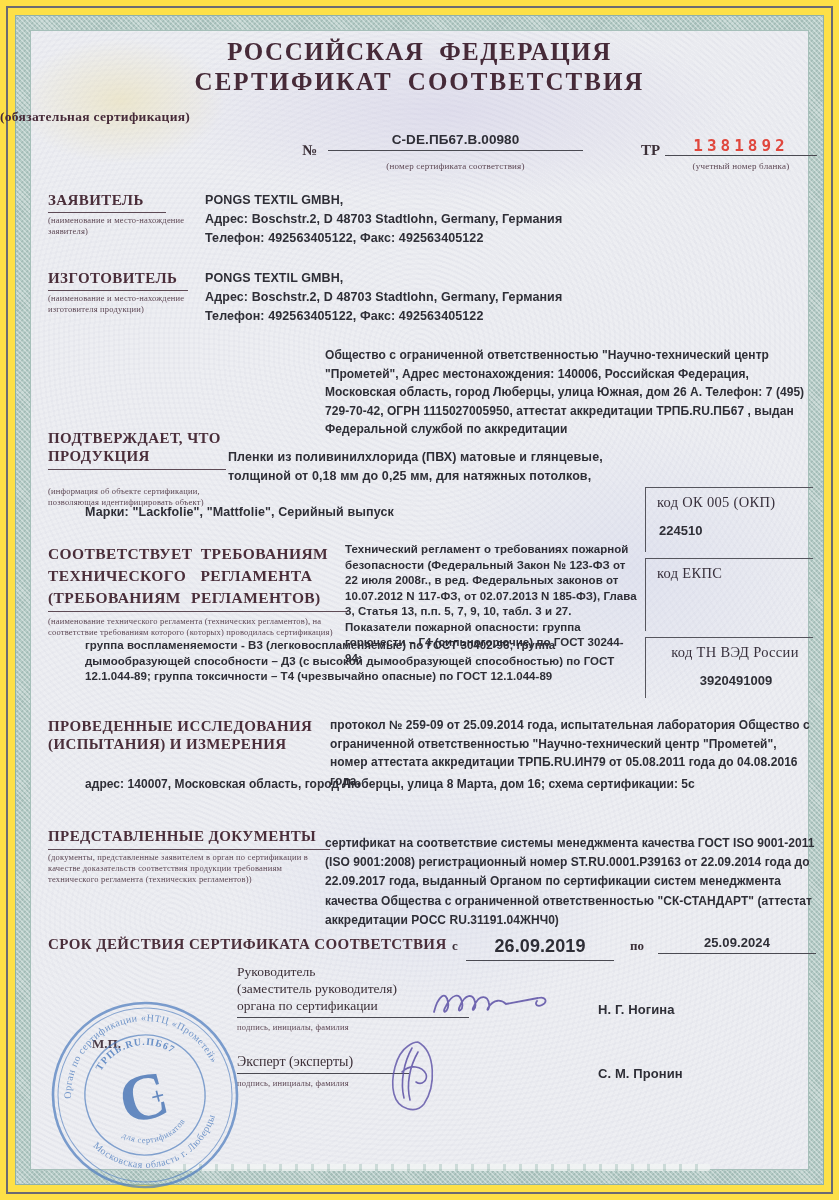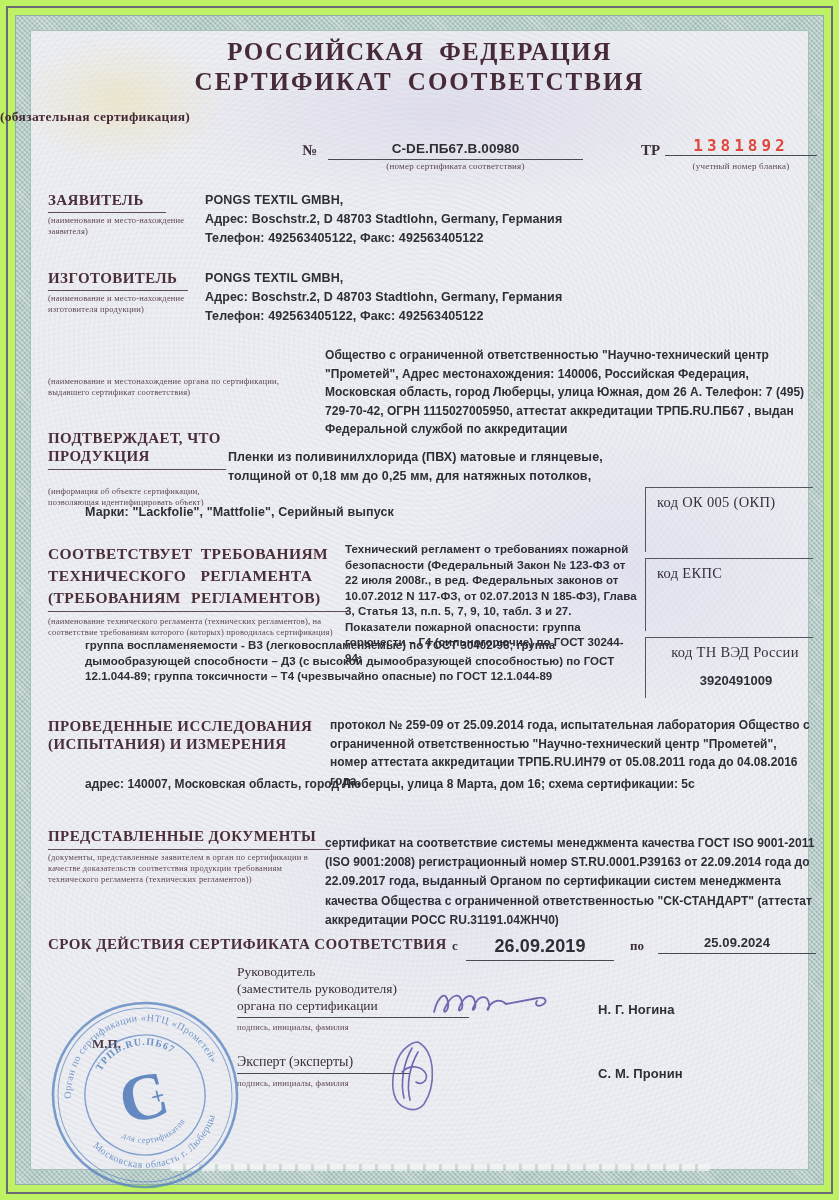--- a/index.html
+++ b/index.html
@@ -1,16 +1,16 @@
 <!DOCTYPE html>
 <html><head>
 <meta charset="utf-8">
 <style>
   html,body{margin:0;padding:0;background:#ffffff;}
-  .page{position:relative;width:839px;height:1200px;background:#bef264;overflow:hidden;
+  .page{position:relative;width:839px;height:1200px;background:#fde047;overflow:hidden;
         font-family:"Liberation Sans",sans-serif;}
   .frame-outer{position:absolute;inset:6px;border:2px solid #6a6a72;pointer-events:none;}
   .band{position:absolute;inset:15px;background-color:#b4cbc6;
         background-image:
           repeating-linear-gradient(45deg, rgba(255,255,255,.35) 0 1.5px, transparent 1.5px 3.5px),
           repeating-linear-gradient(-45deg, rgba(90,120,115,.18) 0 1.5px, transparent 1.5px 3.5px);
         border:1px solid #8fb0a9;}
   .content-area{position:absolute;inset:30px;border:1px solid #a5bfb9;
         background-color:#edeef2;
         background-image:
@@ -50,21 +50,21 @@
   <div class="frame-outer"></div>
   <div class="band"></div>
   <div class="content-area"></div>
   <div class="micro-strip"></div>
 
   <div class="abs serif title" style="top:38px;left:0;">РОССИЙСКАЯ ФЕДЕРАЦИЯ</div>
   <div class="abs serif title" style="top:68px;left:0;letter-spacing:2px;">СЕРТИФИКАТ СООТВЕТСТВИЯ</div>
   <div class="abs serif subtitle" style="top:109px;left:0;">(обязательная сертификация)</div>
 
   <div class="abs serif" style="top:142px;left:302px;font-weight:bold;font-size:15px;color:#3c3038;">№</div>
-  <div class="abs value fieldline" style="top:139px;left:328px;width:255px;font-size:13.5px;">C-DE.ПБ67.B.00980</div>
+  <div class="abs value fieldline" style="top:130px;left:328px;width:255px;font-size:13.5px;">C-DE.ПБ67.B.00980</div>
   <div class="abs serif caption" style="top:161px;left:328px;width:255px;">(номер сертификата соответствия)</div>
   <div class="abs serif" style="top:142px;left:641px;font-weight:bold;font-size:15px;color:#3c3038;">ТР</div>
   <div class="abs red-num fieldline" style="top:136px;left:665px;width:152px;border-color:#4a4a52;">1381892</div>
   <div class="abs serif caption" style="top:161px;left:665px;width:152px;">(учетный номер бланка)</div>
 
   <div class="abs serif seclabel rule" style="top:192px;left:48px;width:118px;padding-bottom:2px;">ЗАЯВИТЕЛЬ</div>
   <div class="abs serif sublabel" style="top:215px;left:48px;width:150px;">(наименование и место-нахождение  заявителя)</div>
   <div class="abs value" style="top:191px;left:205px;width:575px;">
     <div>PONGS TEXTIL GMBH,</div>
     <div>Адрес:  Boschstr.2, D 48703 Stadtlohn, Germany, Германия</div>
@@ -72,31 +72,31 @@
   </div>
 
   <div class="abs serif seclabel rule" style="top:270px;left:48px;width:140px;padding-bottom:2px;">ИЗГОТОВИТЕЛЬ</div>
   <div class="abs serif sublabel" style="top:293px;left:48px;width:150px;">(наименование и место-нахождение изготовителя продукции)</div>
   <div class="abs value" style="top:269px;left:205px;width:575px;">
     <div>PONGS TEXTIL GMBH,</div>
     <div>Адрес:  Boschstr.2, D 48703 Stadtlohn, Germany, Германия</div>
     <div>Телефон: 492563405122, Факс: 492563405122</div>
   </div>
 
-  <div class="abs serif sublabel" style="top:376px;left:48px;width:268px;">(наименование и местонахождение органа по сертификации, выдавшего сертификат соответствия)</div>
   <div class="abs value-sm" style="top:346px;left:325px;width:490px;line-height:1.55;font-size:12px;">Общество с ограниченной ответственностью "Научно-технический центр "Прометей", Адрес местонахождения: 140006, Российская Федерация, Московская область, город Люберцы, улица Южная, дом 26 А. Телефон: 7 (495) 729-70-42, ОГРН 1115027005950, аттестат аккредитации  ТРПБ.RU.ПБ67 , выдан Федеральной службой по аккредитации</div>
 
   <div class="abs serif seclabel" style="top:430px;left:48px;">ПОДТВЕРЖДАЕТ, ЧТО</div>
   <div class="abs serif seclabel rule" style="top:448px;left:48px;width:178px;padding-bottom:3px;">ПРОДУКЦИЯ</div>
   <div class="abs serif sublabel" style="top:486px;left:48px;width:196px;">(информация об объекте сертификации, позволяющая идентифицировать объект)</div>
   <div class="abs value" style="top:448px;left:228px;width:408px;">Пленки из поливинилхлорида (ПВХ) матовые и глянцевые, толщиной от 0,18 мм до 0,25 мм, для натяжных потолков,</div>
   <div class="abs value" style="top:503px;left:85px;width:540px;">Марки: "Lackfolie", "Mattfolie", Серийный выпуск</div>
 
   <div class="abs codebox" style="top:487px;left:645px;width:167px;height:64px;">
     <div class="serif codelabel">код ОК 005 (ОКП)</div>
+    <div class="codevalue">224510</div>
   </div>
   <div class="abs codebox" style="top:558px;left:645px;width:167px;height:72px;">
     <div class="serif codelabel">код ЕКПС</div>
     <div class="codevalue"></div>
   </div>
   <div class="abs codebox" style="top:637px;left:645px;width:167px;height:60px;text-align:center;">
     <div class="serif codelabel">код ТН ВЭД России</div>
     <div class="codevalue">3920491009</div>
   </div>
 

